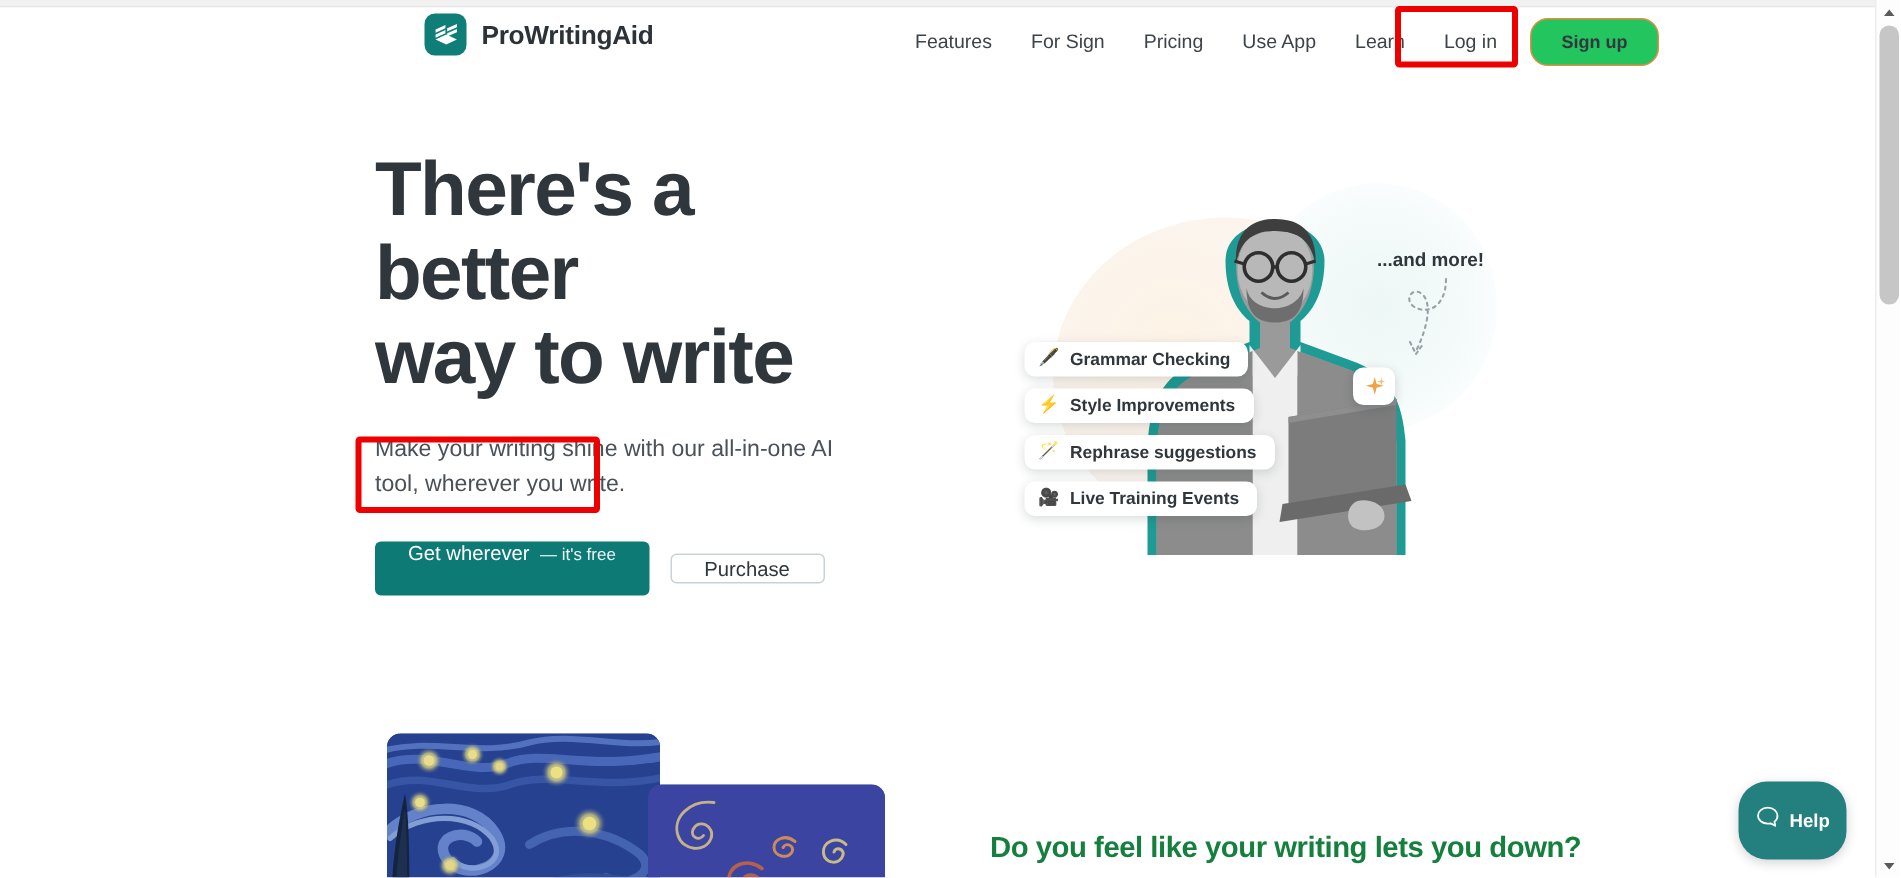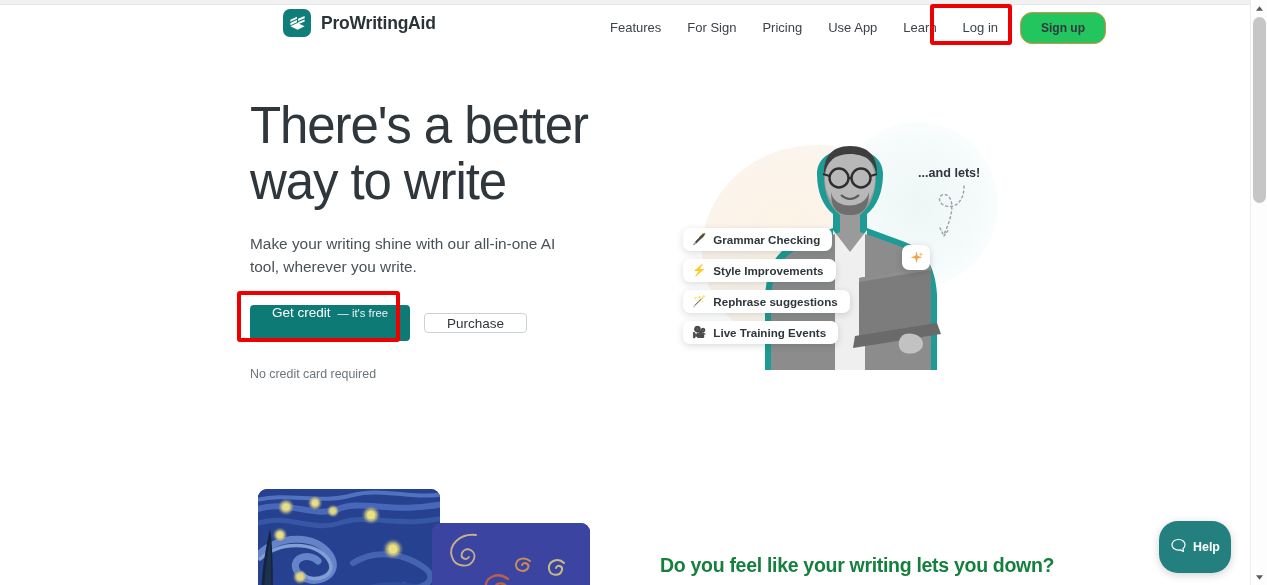--- a/index.html
+++ b/index.html
@@ -108,21 +108,21 @@
     z-index: 40;
   }
   #annot-signup { left: 930px; top: 4px; width: 82px; height: 41px; }
   #annot-getstarted { left: 237px; top: 291px; width: 163px; height: 51px; }
 
   
   .hero-copy { position: absolute; left: 250px; top: 93px; width: 360px; }
   .hero-title {
     font-size: 51px;
     line-height: 56px;
-    font-weight: normal;
+    font-weight: bold;
     color: #2f363c;
     letter-spacing: -1.1px;
     margin: 0;
   }
   .hero-sub {
     margin: 22px 0 0 0;
     font-size: 15.4px;
     line-height: 23px;
     color: #4a5158;
     max-width: 320px;
@@ -368,27 +368,26 @@
 
     <div class="hero-copy">
       <h1 class="hero-title">
         <span>There's a better</span><br>
         <span>way to write</span>
       </h1>
       <p class="hero-sub">Make your writing shine with our all-in-one AI tool, wherever you write.</p>
 
       <div class="hero-actions">
         <button class="btn-primary">
-          <span>Get credit</span>
+          <span>Get wherever</span>
           <span class="free">— it's free</span>
         </button>
         <button class="btn-secondary">Purchase</button>
       </div>
 
-      <div class="hero-note">No credit card required</div>
     </div>
 
     <div class="hero-art">
       <div class="art-blob"></div>
       <div class="art-blob2"></div>
 
       <div class="person-wrap">
         <svg class="person-outline" viewBox="0 0 190 252" aria-hidden="true">
 
           <path d="M62 56 C62 22 128 22 128 56 C128 74 122 88 112 96
@@ -449,21 +448,21 @@
         </div>
       </div>
 
       <div class="sparkle-badge">
         <svg width="15" height="15" viewBox="0 0 24 24" aria-hidden="true">
           <path d="M12 2 L14 9.5 L21.5 11.5 L14 13.5 L12 21 L10 13.5 L2.5 11.5 L10 9.5 Z" fill="#f0a24a"></path>
           <path d="M19 3 L20 6 L23 7 L20 8 L19 11 L18 8 L15 7 L18 6 Z" fill="#f6c27a"></path>
         </svg>
       </div>
 
-      <div class="and-more">...and lets!</div>
+      <div class="and-more">...and more!</div>
       <svg class="and-more-arrow" viewBox="0 0 60 60" aria-hidden="true">
         <path d="M44 2 C44 22 30 26 22 20 C16 15 22 7 28 12 C36 19 30 38 24 50" fill="none" stroke="#9aa0a6" stroke-width="1.4" stroke-dasharray="2 3" stroke-linecap="round"></path>
         <path d="M20 44 L24 52 L29 45" fill="none" stroke="#9aa0a6" stroke-width="1.4" stroke-dasharray="2 2.5" stroke-linecap="round"></path>
       </svg>
     </div>
 
     <div class="art-cards">
 
       <div class="card-starry">
         <svg width="182" height="130" viewBox="0 0 182 130" aria-hidden="true">

